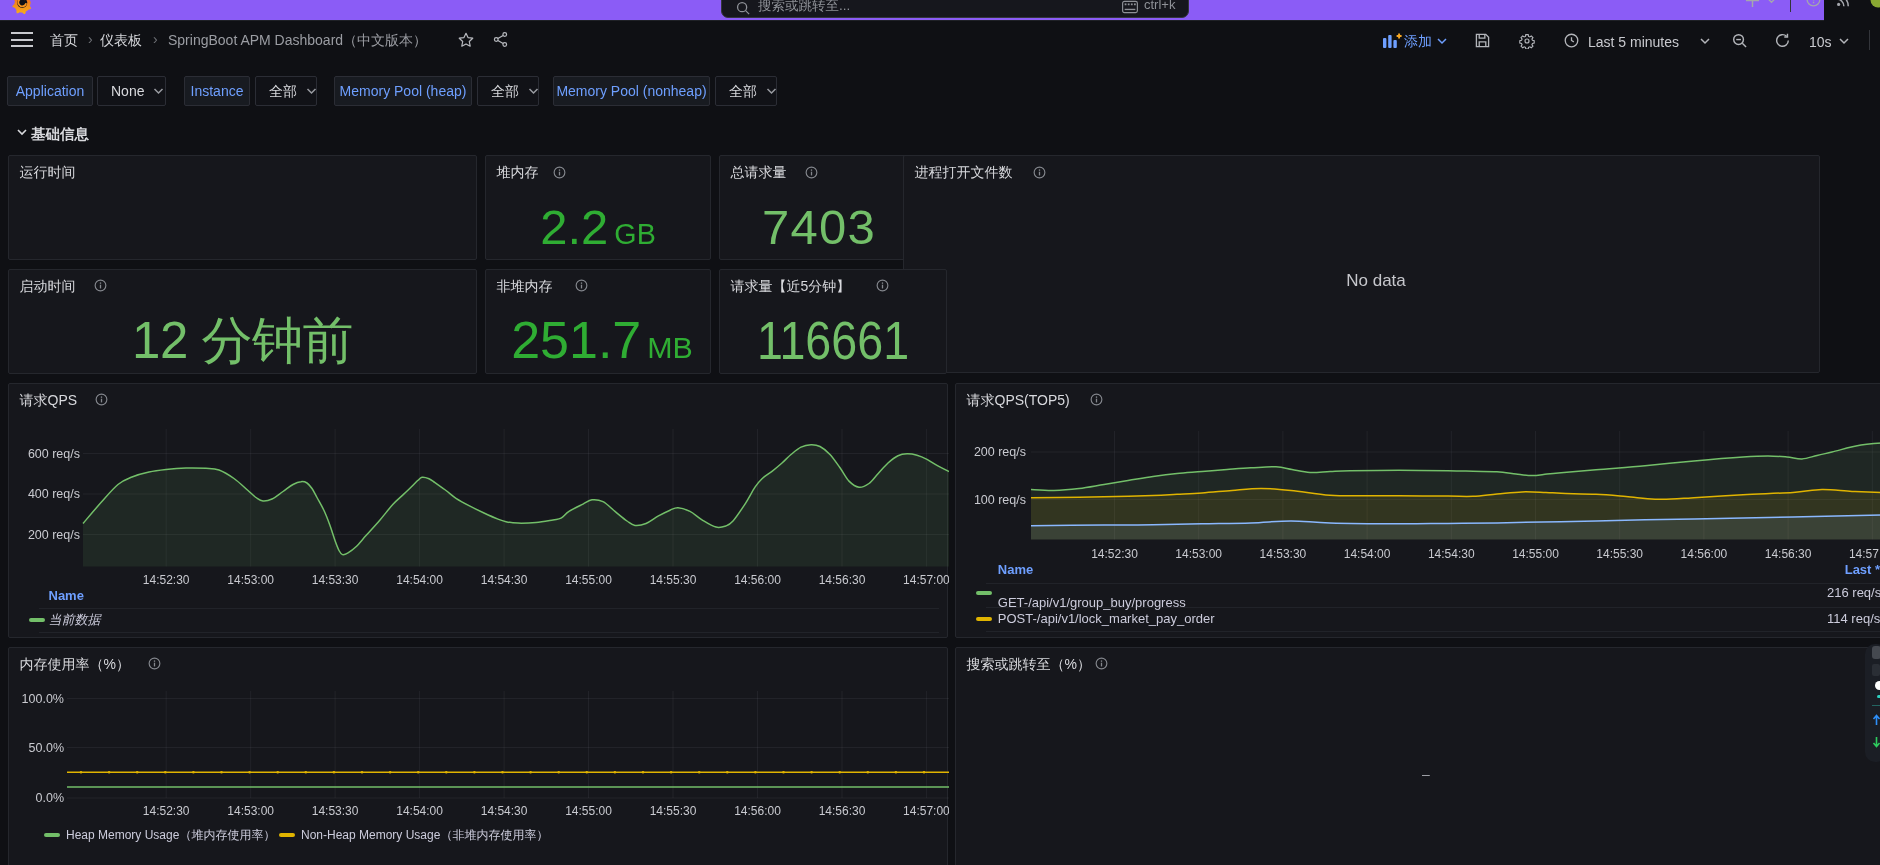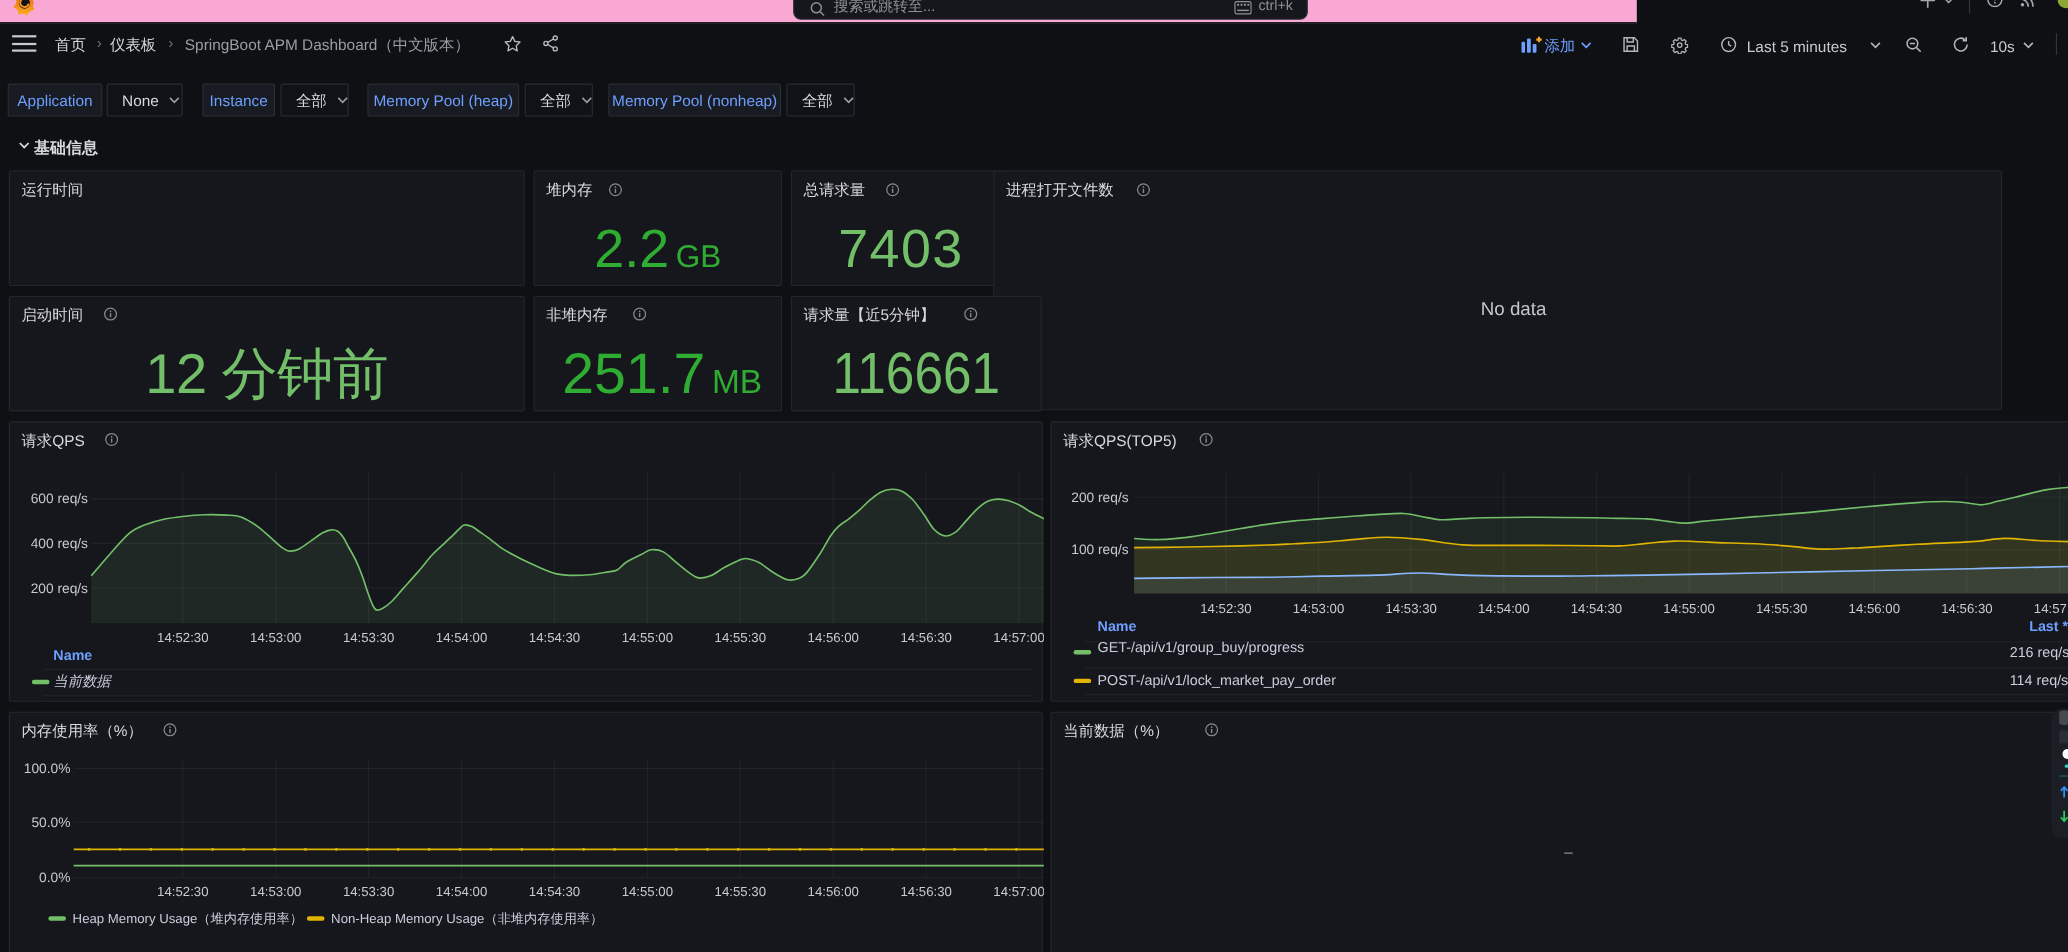--- a/index.html
+++ b/index.html
@@ -15,21 +15,21 @@
 .unit { font-size:0.585em; margin-left:6px; }
 .gl { stroke:#c8ccd6; stroke-opacity:0.07; stroke-width:1; }
 .lsep { position:absolute; height:1px; background:#212329; }
 .lhead { position:absolute; font-size:13px; font-weight:700; color:#6e9fff; line-height:18px; white-space:nowrap; }
 .lmark { position:absolute; width:16px; height:4px; border-radius:2px; }
 .lrow { position:absolute; font-size:13px; color:#ccccdc; line-height:18px; white-space:nowrap; }
 .crumb { font-size:14px; }
 </style></head>
 <body>
 
-<div class="abs" style="left:0;top:0;width:1488px;height:21px;background:#f9a8d4;border-bottom:1px solid #1f2126;">
+<div class="abs" style="left:0;top:0;width:1824px;height:21px;background:#8b5cf6;border-bottom:1px solid #1f2126;">
   <svg class="abs" style="left:10px;top:-9px;" width="23" height="23" viewBox="0 0 64 64">
     <defs>
         <linearGradient id="gf" x1="0" y1="1" x2="0" y2="0">
       <stop offset="0" stop-color="#f8b018"></stop>
           <stop offset="1" stop-color="#ee6221"></stop>
         </linearGradient>
       </defs>
     <path fill="url(#gf)" d="M58 34c-.4-4-2-8-5-11 2-6-1-11-1-11s-5 0-9 4c-2-1-5-2-7-2-1-2-4-6-4-6s-4 3-5 7c-3 1-5 2-7 4-4-1-9 1-9 1s0 5 3 9c-1 2-2 5-2 7-3 2-6 7-6 7s3 3 8 4c1 2 2 4 4 6-1 4 1 9 1 9s5 0 8-3c2 1 5 1 7 1 2 3 7 5 7 5s3-4 3-8c3-1 5-3 7-5 4 0 8-3 8-3s-1-5-4-7c1-2 2-5 2-8z"></path>
     <circle cx="34" cy="33" r="14" fill="#101116"></circle>
     <path fill="none" stroke="#f6931d" stroke-width="5" d="M42 24a11 11 0 1 0 3 10"></path>
@@ -299,21 +299,21 @@
 <path d="M75.0,105.5 C78.8,105.7 90.0,106.7 98.0,106.5 C106.0,106.3 114.7,105.5 123.0,104.5 C131.3,103.5 139.8,101.8 148.0,100.5 C156.2,99.2 163.8,97.8 172.0,96.5 C180.2,95.2 188.8,93.7 197.0,92.5 C205.2,91.3 212.8,90.3 221.0,89.5 C229.2,88.7 237.7,88.2 246.0,87.5 C254.3,86.8 262.8,86.1 271.0,85.5 C279.2,84.9 286.8,84.3 295.0,83.8 C303.2,83.4 313.2,82.5 320.0,82.8 C326.8,83.1 330.3,84.5 336.0,85.5 C341.7,86.5 347.7,88.2 354.0,88.5 C360.3,88.8 367.3,87.8 374.0,87.5 C380.7,87.2 382.5,86.9 394.0,86.7 C405.5,86.5 426.7,86.2 443.0,86.2 C459.3,86.2 479.7,86.5 492.0,86.7 C504.3,86.9 508.8,87.1 517.0,87.3 C525.2,87.5 533.8,87.2 541.0,87.7 C548.2,88.1 554.2,89.3 560.0,90.0 C565.8,90.7 570.8,91.6 576.0,91.6 C581.2,91.6 586.2,90.5 591.0,90.0 C595.8,89.5 596.8,89.4 605.0,88.7 C613.2,88.0 626.0,86.8 640.0,85.7 C654.0,84.5 672.7,83.3 689.0,81.8 C705.3,80.3 721.7,78.4 738.0,76.9 C754.3,75.4 774.7,73.7 787.0,72.9 C799.3,72.1 804.7,71.9 812.0,71.9 C819.3,71.9 825.3,72.5 831.0,73.0 C836.7,73.5 841.0,75.1 846.0,74.9 C851.0,74.6 856.0,72.6 861.0,71.5 C866.0,70.4 868.7,69.7 876.0,68.0 C883.3,66.3 895.2,62.7 905.0,61.1 C914.8,59.5 921.7,59.1 935.0,58.5 C948.3,57.9 976.7,57.7 985.0,57.5" fill="none" stroke="#73bf69" stroke-width="1.5"></path>
 <path d="M75.0,113.8 C83.0,113.7 110.8,113.5 123.0,113.3 C135.2,113.1 135.7,113.1 148.0,112.8 C160.3,112.5 184.8,111.9 197.0,111.5 C209.2,111.1 212.8,110.7 221.0,110.3 C229.2,109.9 236.8,109.7 246.0,109.0 C255.2,108.3 266.2,107.2 276.0,106.4 C285.8,105.6 295.2,104.4 305.0,104.4 C314.8,104.4 323.5,105.2 335.0,106.4 C346.5,107.5 360.8,110.4 374.0,111.3 C387.2,112.2 402.5,111.7 414.0,111.8 C425.5,111.9 430.0,111.8 443.0,111.8 C456.0,111.9 479.7,112.0 492.0,112.1 C504.3,112.2 508.8,112.7 517.0,112.3 C525.2,112.0 532.8,110.7 541.0,110.0 C549.2,109.3 557.8,108.1 566.0,107.9 C574.2,107.6 583.5,108.3 590.0,108.5 C596.5,108.7 596.7,109.0 605.0,109.3 C613.3,109.6 629.2,109.8 640.0,110.3 C650.8,110.8 660.2,111.7 670.0,112.5 C679.8,113.3 689.3,114.9 699.0,115.2 C708.7,115.5 721.5,114.5 728.0,114.3 C734.5,114.1 728.2,114.4 738.0,113.8 C747.8,113.2 770.5,111.7 787.0,110.8 C803.5,109.9 823.8,109.3 837.0,108.4 C850.2,107.5 856.2,105.6 866.0,105.4 C875.8,105.2 886.2,106.9 896.0,107.4 C905.8,107.9 910.2,108.2 925.0,108.4 C939.8,108.6 975.0,108.5 985.0,108.5" fill="none" stroke="#e0b400" stroke-width="1.5"></path>
 <path d="M75.0,141.8 C87.2,141.7 127.7,141.2 148.0,141.0 C168.3,140.8 180.7,141.0 197.0,140.8 C213.3,140.6 229.7,140.1 246.0,139.8 C262.3,139.5 280.2,139.4 295.0,138.9 C309.8,138.4 321.8,136.9 335.0,136.9 C348.2,136.9 356.0,138.4 374.0,138.9 C392.0,139.4 423.3,139.7 443.0,139.8 C462.7,139.9 475.7,139.5 492.0,139.4 C508.3,139.2 516.3,139.3 541.0,138.9 C565.7,138.5 607.2,137.6 640.0,136.9 C672.8,136.2 705.2,135.5 738.0,134.9 C770.8,134.2 805.8,133.7 837.0,133.0 C868.2,132.3 900.3,131.4 925.0,131.0 C949.7,130.6 975.0,130.6 985.0,130.5" fill="none" stroke="#8ab8ff" stroke-width="1.5"></path>
 </svg>
     <div class="lsep" style="top:199.5px;left:30px;right:0;"></div>
 <div class="lsep" style="top:223.2px;left:30px;right:0;"></div>
 <div class="lsep" style="top:247.3px;left:30px;right:0;"></div>
 <div class="lhead" style="left:41.8px;top:177.8px;">Name</div>
 <div class="lhead" style="left:888.7px;top:177.5px;">Last *</div>
 <div class="lmark" style="left:20px;top:207.5px;background:#73bf69;"></div>
-<div class="lrow" style="left:41.8px;top:196px;text-align:right;">GET-/api/v1/group_buy/progress</div>
+<div class="lrow" style="left:41.8px;top:210px;text-align:right;">GET-/api/v1/group_buy/progress</div>
 <div class="lrow" style="left:871.0px;top:200.5px;">216 req/s</div>
 <div class="lmark" style="left:20px;top:233.0px;background:#e0b400;"></div>
 <div class="lrow" style="left:41.8px;top:226.0px;">POST-/api/v1/lock_market_pay_order</div>
 <div class="lrow" style="left:871.0px;top:226.0px;">114 req/s</div>
   </div>
 <div class="panel" style="left:8px;top:646.5px;width:940px;height:255px;">
     <div class="ptitle">内存使用率（%）</div>
     <div style="position:absolute;left:138.5px;top:9.5px;"><span class="info"><svg viewBox="0 0 16 16" width="13" height="13">
           <circle cx="8" cy="8" r="6.6" fill="none" stroke="#85888e" stroke-width="1.4"></circle>
           <rect x="7.2" y="7" width="1.6" height="4.6" fill="#85888e"></rect>
@@ -379,21 +379,21 @@
       <circle cx="886.9" cy="124.2" r="1.3" fill="#e0b400"></circle>
       <circle cx="915.0" cy="124.2" r="1.3" fill="#e0b400"></circle>
 <line x1="58" y1="139" x2="940" y2="139" stroke="#73bf69" stroke-width="1.5"></line>
 </svg>
     <div class="lmark" style="left:35.4px;top:185.5px;background:#73bf69;"></div>
 <div class="lrow" style="left:57px;top:178.5px;font-size:12px;">Heap Memory Usage（堆内存使用率）</div>
 <div class="lmark" style="left:270px;top:185.5px;background:#e0b400;"></div>
 <div class="lrow" style="left:292px;top:178.5px;font-size:12px;">Non-Heap Memory Usage（非堆内存使用率）</div>
   </div>
 <div class="panel" style="left:955px;top:646.5px;width:985px;height:255px;">
-    <div class="ptitle">当前数据（%）</div>
+    <div class="ptitle">搜索或跳转至（%）</div>
     <div style="position:absolute;left:138.5px;top:9.5px;"><span class="info"><svg viewBox="0 0 16 16" width="13" height="13">
           <circle cx="8" cy="8" r="6.6" fill="none" stroke="#85888e" stroke-width="1.4"></circle>
           <rect x="7.2" y="7" width="1.6" height="4.6" fill="#85888e"></rect>
           <rect x="7.2" y="4.2" width="1.6" height="1.7" fill="#85888e"></rect>
         </svg></span></div>
     <div style="position:absolute;left:470px;top:126.5px;transform:translate(-50%,-50%);font-size:14px;color:#9d9fa5;">–</div>
   </div>
 
 <div class="abs" style="left:1865px;top:644px;width:22px;height:118px;background:#1b1e25;border-radius:10px;"></div>
 <div class="abs" style="left:1871.5px;top:646px;width:9px;height:13px;background:#454950;border-radius:3px;"></div>

